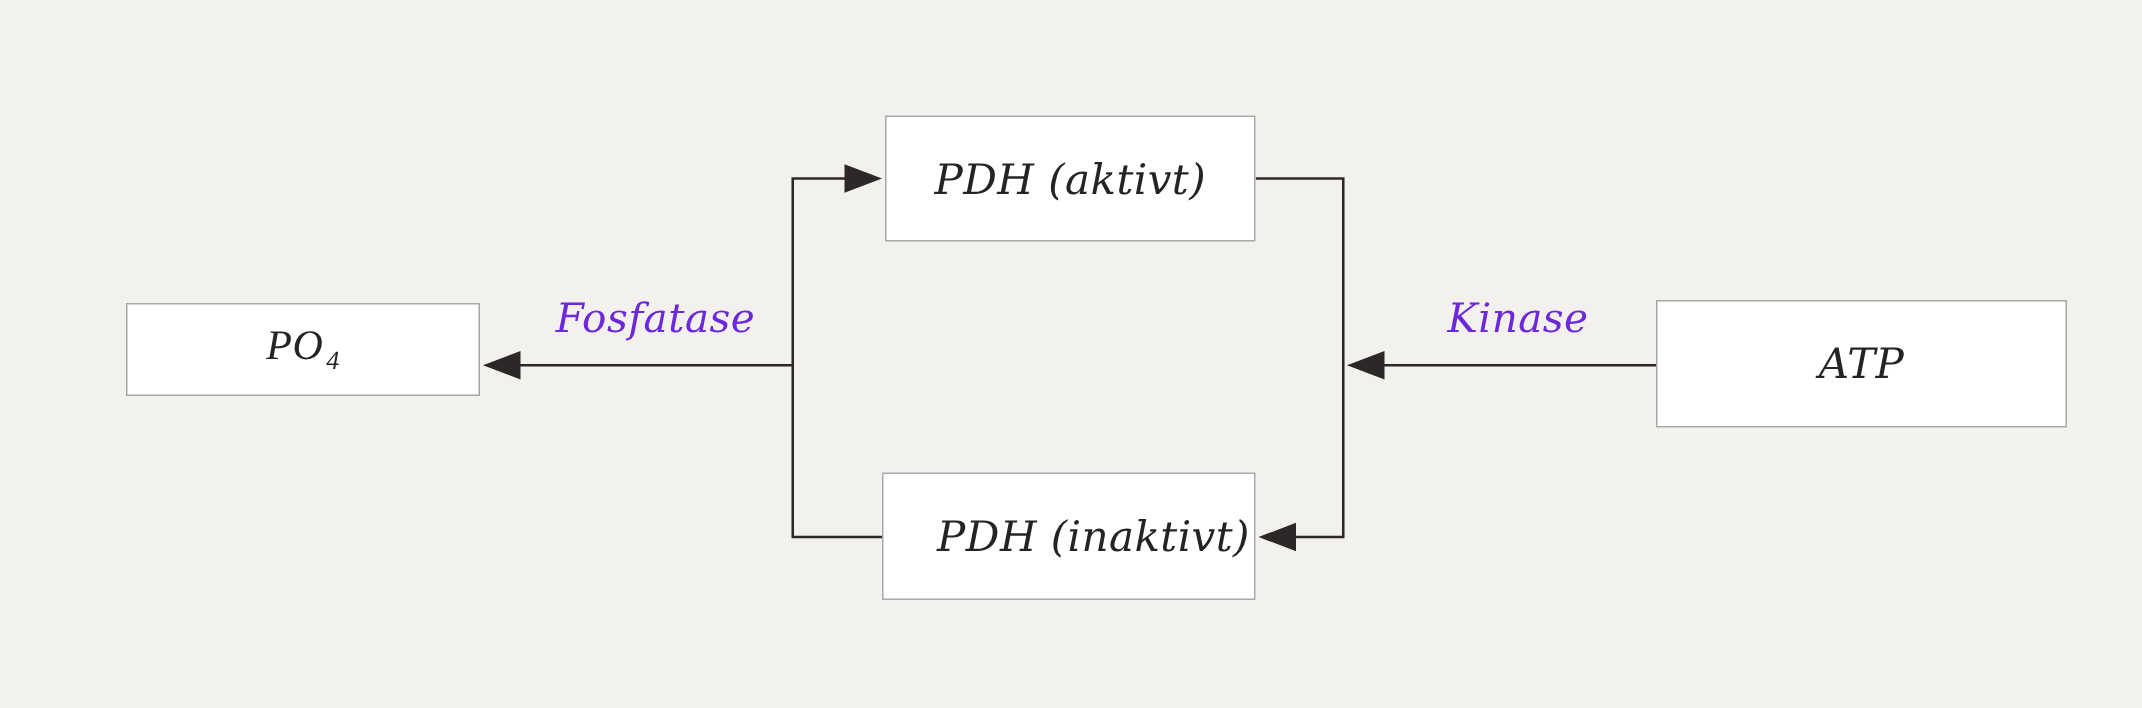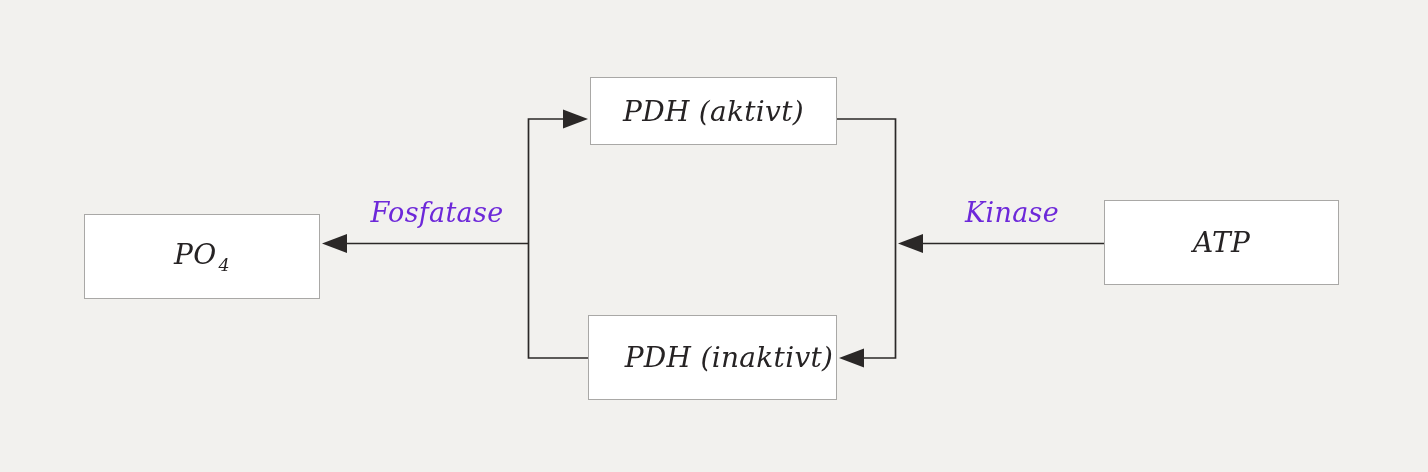--- a/index.html
+++ b/index.html
@@ -69,33 +69,33 @@
     <path d="M 528.5 243.5 L 344 243.5" stroke="#2b2827"></path>
     <polygon points="322,243.5 347,234 347,253" fill="#2b2827"></polygon>
 
     <path d="M 837 119 L 895.5 119 L 895.5 358 L 861 358" stroke="#2b2827"></path>
     <polygon points="839,358 864,348.5 864,367.5" fill="#2b2827"></polygon>
 
     <path d="M 1104 243.5 L 920 243.5" stroke="#2b2827"></path>
     <polygon points="898,243.5 923,234 923,253" fill="#2b2827"></polygon>
   </svg>
 
-  <div class="node" style="left:590px; top:77px; width:247px; height:68px;">
+  <div class="node" style="left:590px; top:77px; width:247px; height:84px;">
     <span class="node-label">PDH (aktivt)</span>
   </div>
 
   <div class="node" style="left:588px; top:315px; width:249px; height:85px;padding-left:33px;">
     <span class="node-label">PDH (inaktivt)</span>
   </div>
 
-  <div class="node" style="left:84px; top:214px; width:236px; height:85px;">
+  <div class="node" style="left:84px; top:202px; width:236px; height:62px;font-family:Liberation Serif, serif;">
     <span class="node-label"><span>PO</span><sub class="sub">4</sub></span>
   </div>
 
-  <div class="node" style="left:1104px; top:200px; width:235px; height:85px;">
+  <div class="node" style="left:1104px; top:200px; width:274px; height:85px;">
     <span class="node-label">ATP</span>
   </div>
 
   <div class="edge-label" style="left:327px; top:197px; width:220px;">Fosfatase</div>
 
   <div class="edge-label" style="left:902px; top:197px; width:220px;">Kinase</div>
 
 </div>
 
 </body></html>

